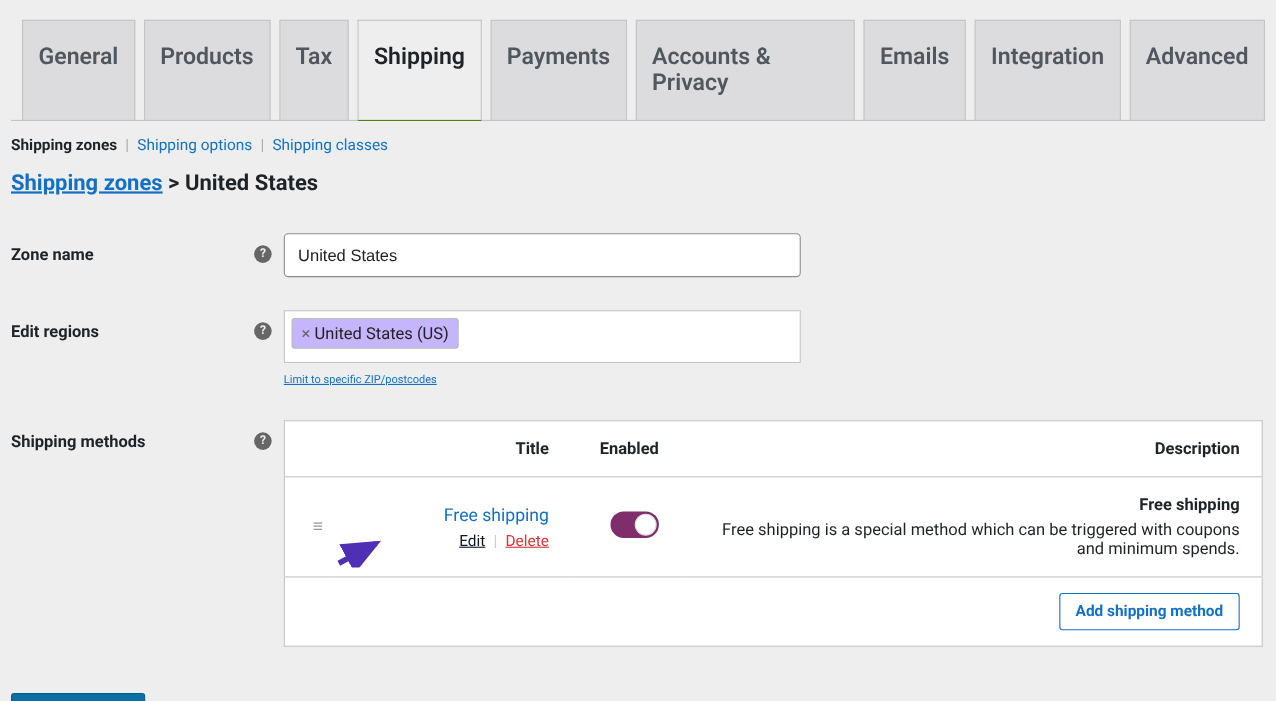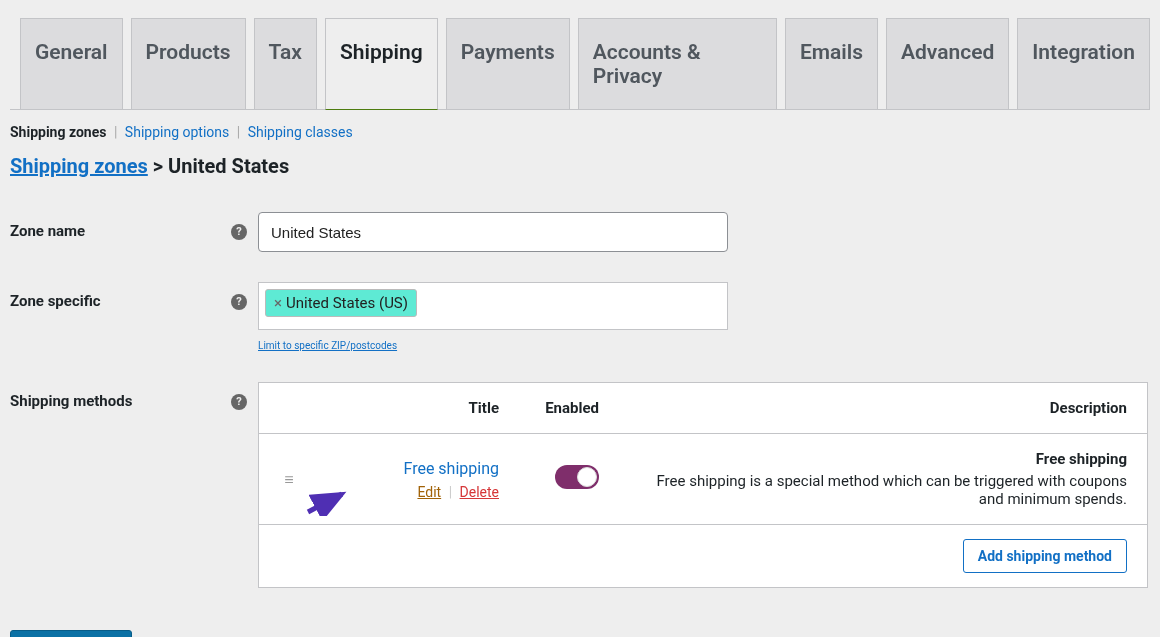--- a/index.html
+++ b/index.html
@@ -92,21 +92,21 @@
   }
   .tagbox {
     width: 470px;
     min-height: 48px;
     border: 1px solid #c3c4c7;
     background: #fff;
     padding: 6px;
   }
   .tag {
     display: inline-block;
-    background: #5eead4;
+    background: #c4b5fd;
     border: 1px solid #bbbbbb;
     border-radius: 3px;
     padding: 4px 8px;
     font-size: 15px;
     color: #222;
   }
   .tag .x { color: #666; margin-right: 4px; cursor: pointer; }
   .small-link { color: #1270c5; font-size: 10px; text-decoration: underline; display: inline-block; margin-top: 10px; }
   
   .methods-table {
@@ -122,21 +122,21 @@
   }
   .methods-table thead th {
     font-weight: 700;
     border-bottom: 1px solid #c3c4c7;
   }
   .methods-table tbody tr { border-bottom: 1px solid #c3c4c7; }
   .methods-table td.drag { width: 34px; color: #999; font-size: 16px; cursor: grab; text-align:center; padding-right:0;}
   .methods-table td.title-col { width: 220px; }
   .methods-table td.title-col .method-link { color: #1270c5; font-size: 16px; text-decoration: none; display:block; margin-bottom:6px;}
   .row-actions { font-size: 14px; }
-  .row-actions .edit { color: #a16207; }
+  .row-actions .edit { color: #0f172a; }
   .row-actions .sep { color: #ccc; margin: 0 4px; }
   .row-actions .delete { color: #d63638; }
   .methods-table td.enabled-col { width: 100px; }
   
   .toggle {
     width: 44px; height: 24px;
     border-radius: 12px;
     background: #7f2e6b;
     position: relative;
     display:inline-block;
@@ -188,22 +188,22 @@
 <div class="page-wrap">
 
   <div class="nav-tabs">
     <div class="nav-tab">General</div>
     <div class="nav-tab">Products</div>
     <div class="nav-tab">Tax</div>
     <div class="nav-tab active">Shipping</div>
     <div class="nav-tab">Payments</div>
     <div class="nav-tab">Accounts &amp; Privacy</div>
     <div class="nav-tab">Emails</div>
+    <div class="nav-tab">Integration</div>
     <div class="nav-tab">Advanced</div>
-    <div class="nav-tab">Integration</div>
   </div>
 
   <div class="subnav">
     <span class="current">Shipping zones</span>
     <span class="sep">|</span>
     <a href="#">Shipping options</a>
     <span class="sep">|</span>
     <a href="#">Shipping classes</a>
   </div>
 
@@ -214,21 +214,21 @@
   <table class="form-table">
     <tbody>
       <tr>
         <th>Zone name</th>
         <td class="help-col"><span class="help-icon">?</span></td>
         <td class="field-col">
           <input class="text-input" type="text" value="United States" style="">
         </td>
       </tr>
       <tr>
-        <th>Zone specific</th>
+        <th>Edit regions</th>
         <td class="help-col"><span class="help-icon">?</span></td>
         <td class="field-col">
           <div class="tagbox">
             <span class="tag">
               <span class="x">×</span><span>United States (US)</span>
             </span>
           </div>
           <a href="#" class="small-link">Limit to specific ZIP/postcodes</a>
         </td>
       </tr>

